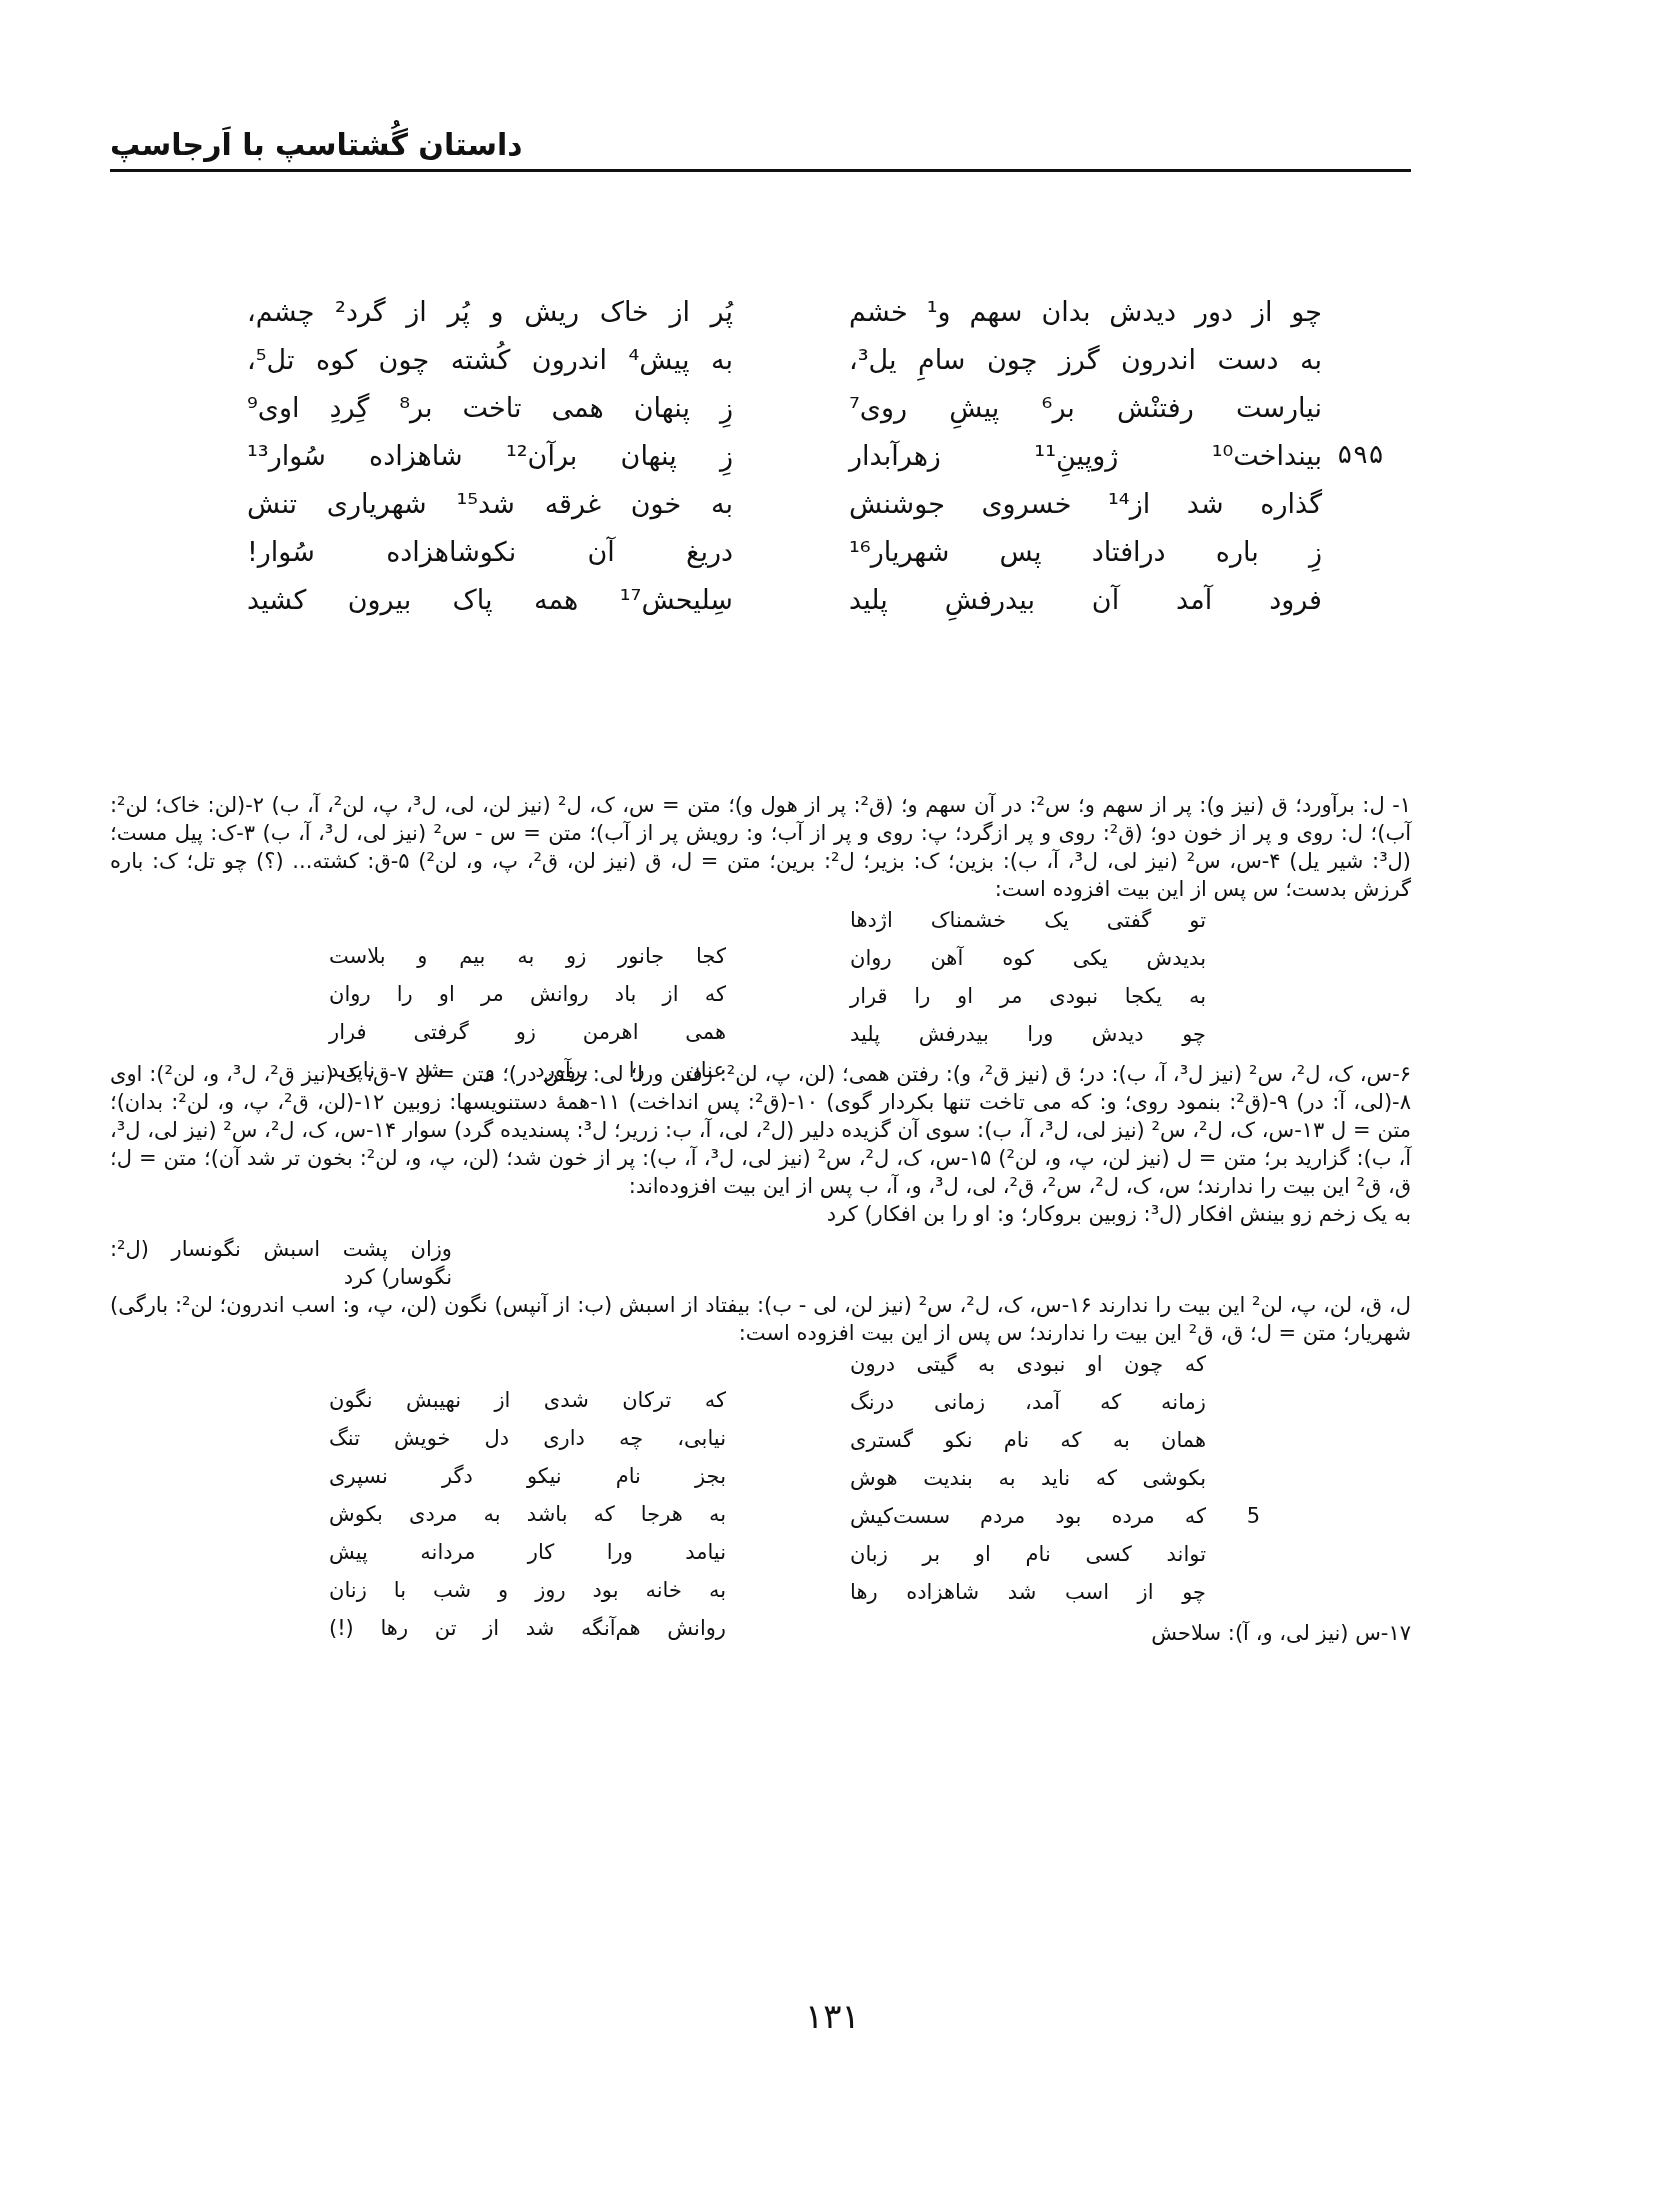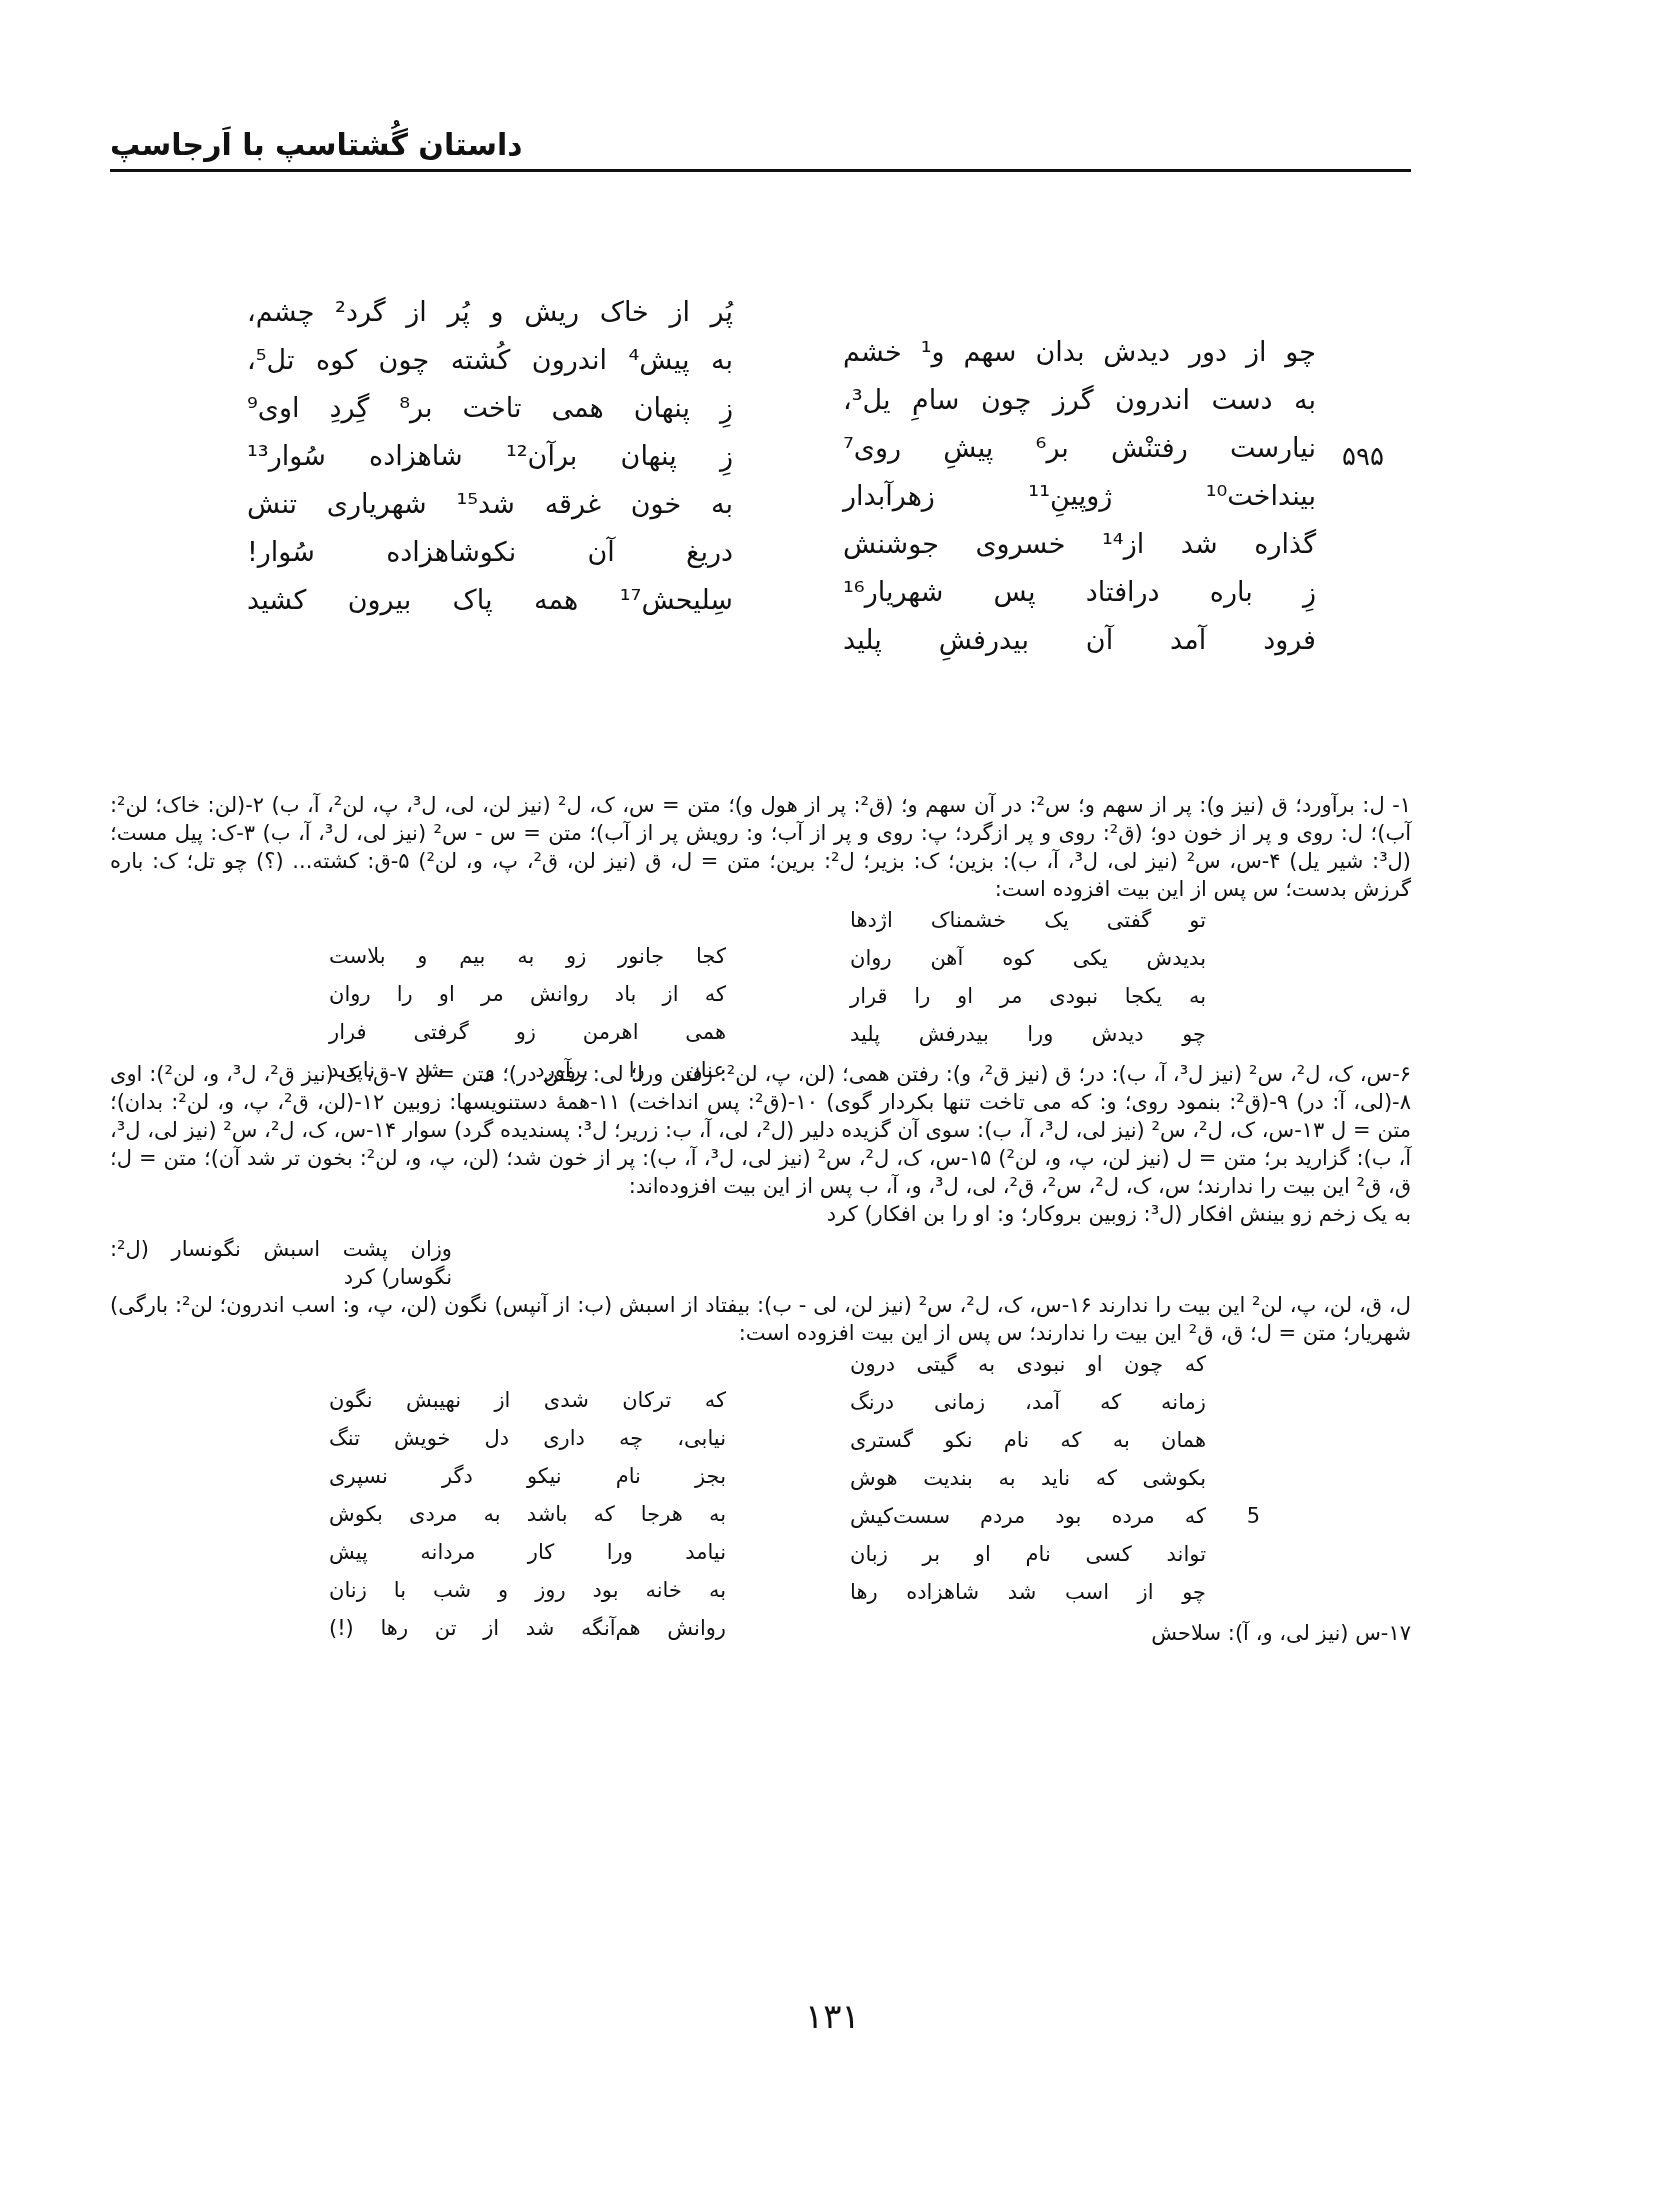--- a/index.html
+++ b/index.html
@@ -6,23 +6,23 @@
   body { width:1665px; height:2205px; position:relative; overflow:hidden;
          font-family:"DejaVu Sans", sans-serif; color:#111; direction:rtl; }
   .header { position:absolute; left:110px; top:127px; width:1301px; height:48px; }
   .header-title { position:absolute; left:0; top:0; font-size:30px; font-weight:bold; direction:rtl;text-align:right; }
   .header-rule { position:absolute; left:0; top:42px; width:1301px; height:2.7px; background:#111; }
 
   .poem { position:absolute; top:288px; left:247px; width:1137px; }
   .poem-row { position:relative; height:48px; }
   .hemi { position:absolute; top:0; font-size:27px; line-height:48px; white-space:nowrap;
           text-align:justify; text-align-last:justify; direction:rtl; }
-  .hemi.right { right:68px; width:473px;margin-top:40px; }
+  .hemi.right { right:62px; width:473px; }
   .hemi.left  { left:0; width:486px; }
-  .verse-num { position:absolute; right:0; top:0; font-size:26px; line-height:48px; }
+  .verse-num { position:absolute; right:0; top:0; font-size:26px; line-height:48px;font-family:Liberation Mono, monospace; }
 
   .notes { position:absolute; top:791px; left:110px; width:1301px; font-size:21px; line-height:28px;
            direction:rtl; text-align:justify; }
   .note-para { margin:0; text-align:justify; }
   .couplets { margin:2.7px 0 2.7px 0; }
   .couplet { position:relative; height:38px; }
   .couplet .c-r { position:absolute; right:205px; width:356px; text-align:justify; text-align-last:justify; white-space:nowrap;margin-left:12px; }
   .couplet .c-l { position:absolute; right:685px; width:397px; text-align:justify; text-align-last:justify; white-space:nowrap;margin-top:36px; }
   .couplet .c-n { position:absolute; right:151px; }
   .extra-hemi { margin-right:0; }

